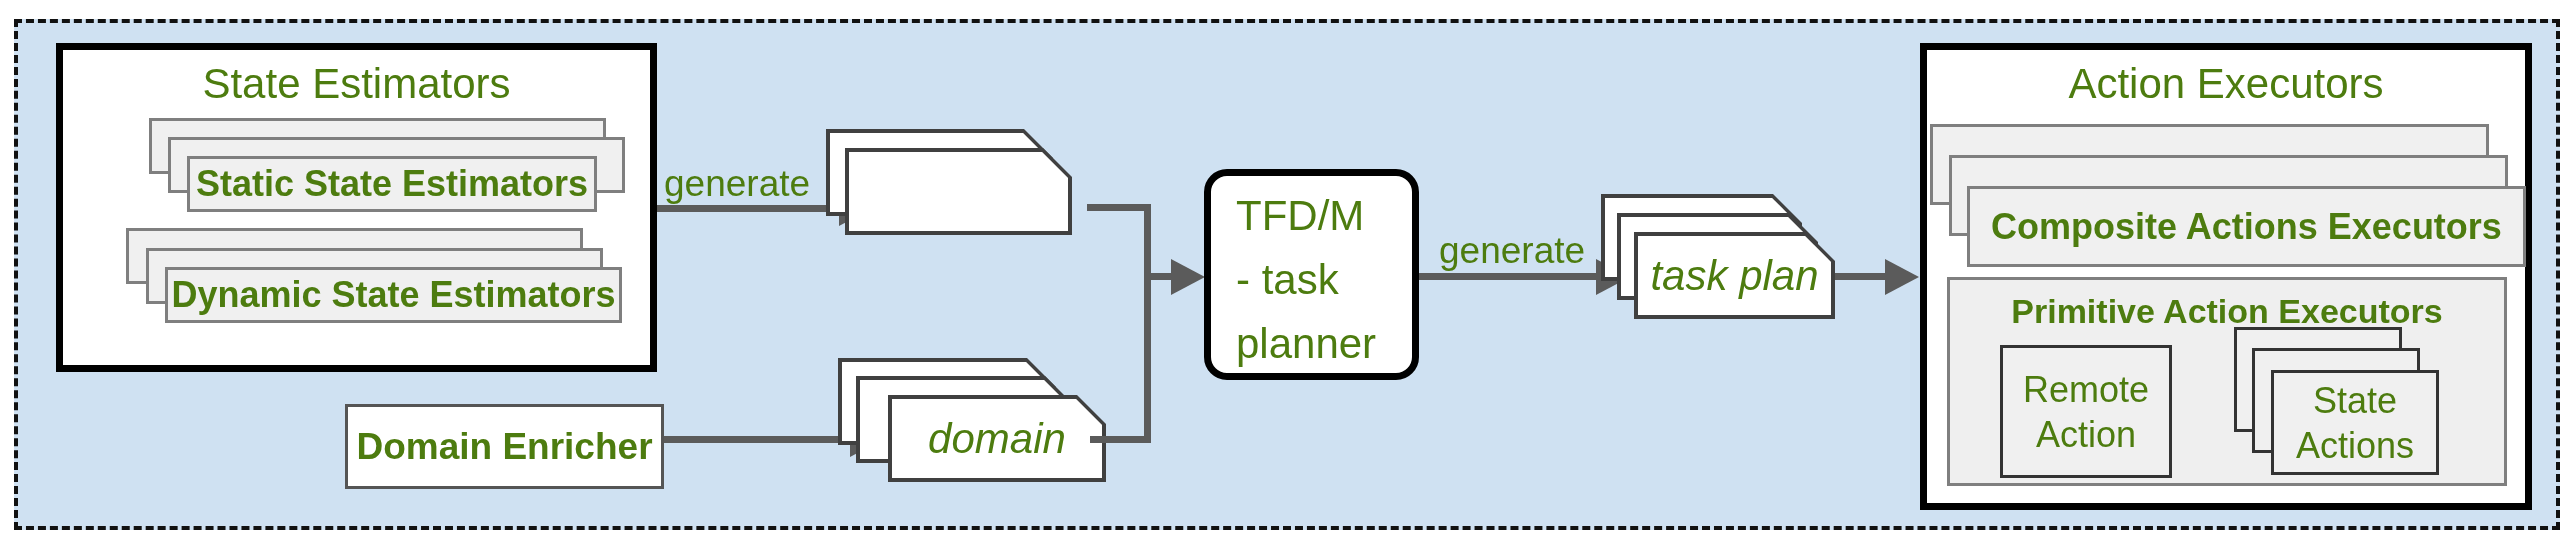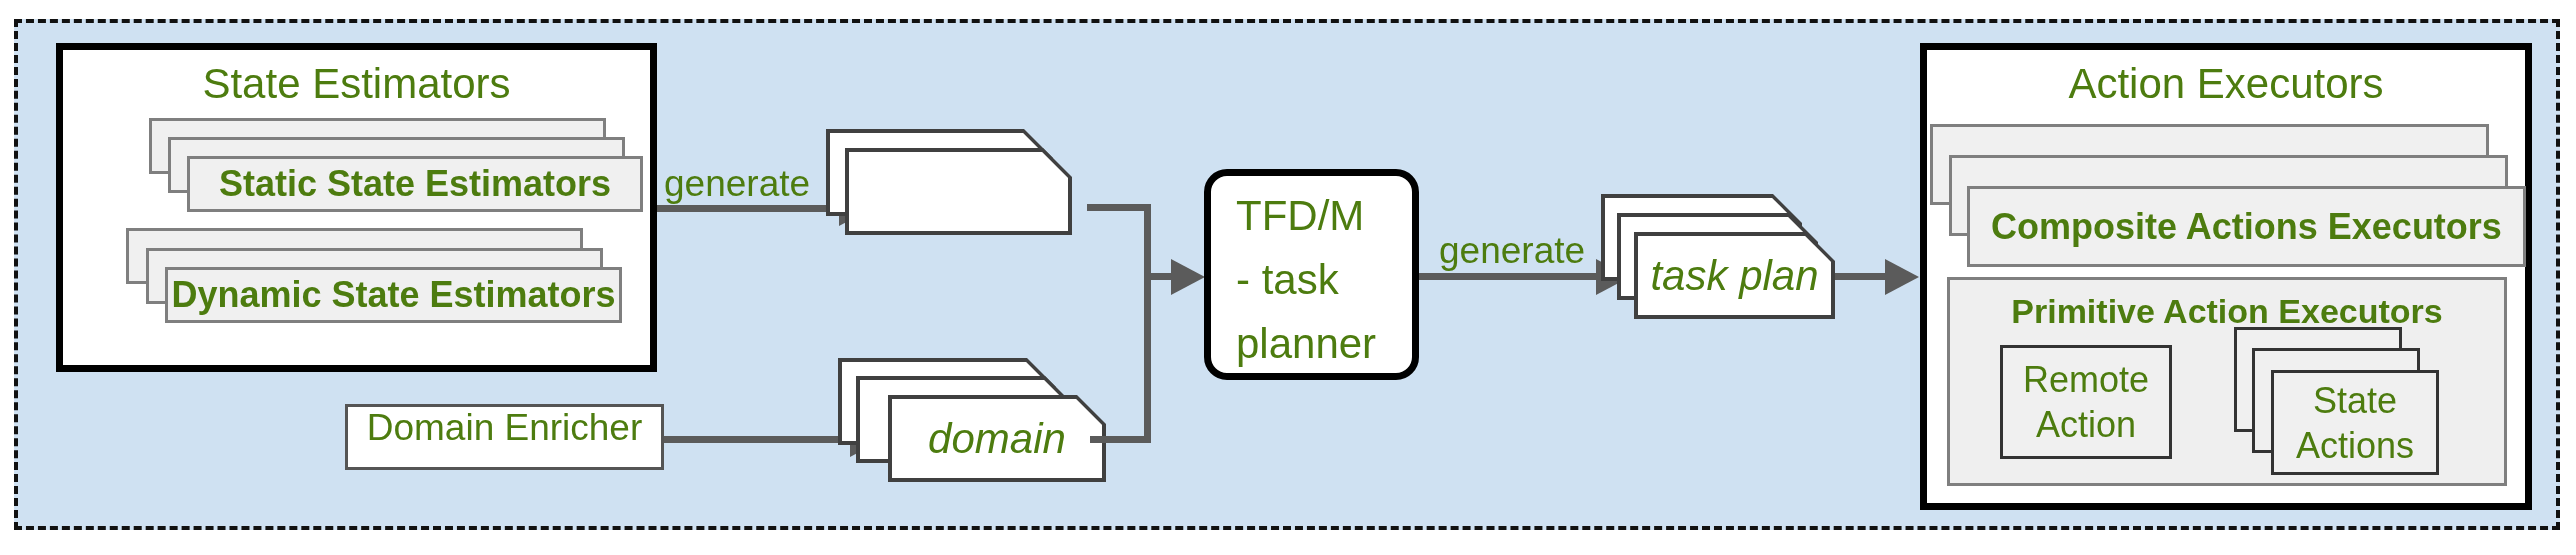--- a/index.html
+++ b/index.html
@@ -56,21 +56,21 @@
 <div id="canvas">
 
   <div id="panel" class="abs"></div>
 
   <div class="abs box-black" style="left:56px;top:43px;width:601px;height:329px;">
     <div class="box-title">State Estimators</div>
   </div>
 
   <div class="abs card-gray" style="left:149px;top:118px;width:457px;height:56px;"></div>
   <div class="abs card-gray" style="left:168px;top:137px;width:457px;height:56px;"></div>
-  <div class="abs card-gray bold-label" style="left:187px;top:156px;width:456px;height:56px;">
+  <div class="abs card-gray bold-label" style="left:187px;top:156px;width:410px;height:56px;">
     <span>Static State Estimators</span>
   </div>
 
   <div class="abs card-gray" style="left:126px;top:228px;width:457px;height:56px;"></div>
   <div class="abs card-gray" style="left:146px;top:248px;width:457px;height:56px;"></div>
   <div class="abs card-gray bold-label" style="left:165px;top:267px;width:457px;height:56px;align-items:center;">
     <span>Dynamic State Estimators</span>
   </div>
 
   <div class="abs edge-label" style="left:664px;top:164px;">generate</div>
@@ -79,23 +79,23 @@
 
   <div class="doc" style="left:826px;top:129px;width:227px;height:87px;">
     <div class="doc-outer"></div>
       <div class="doc-inner"></div>
   </div>
   <div class="doc" style="left:845px;top:148px;width:227px;height:87px;">
     <div class="doc-outer"></div>
       <div class="doc-inner"></div>
   </div>
 
-  <div class="abs" style="left:345px;top:404px;width:319px;height:66px;background:#ffffff;
-       border:3.9px solid #555555;box-sizing:border-box;display:flex;justify-content:center;
-       font-size:37px;">
+  <div class="abs" style="left:345px;top:404px;width:319px;height:85px;background:#ffffff;
+       border:3.9px solid #555555;box-sizing:border-box;display:flex;align-items:center;justify-content:center;
+       font-size:37px;font-weight:bold;">
     <span>Domain Enricher</span>
   </div>
   <div class="abs hline" style="left:664px;top:436px;width:190px;"></div>
   <div class="abs head-right" style="left:850px;top:421px;"></div>
 
   <div class="doc" style="left:838px;top:358px;width:218px;height:87px;">
     <div class="doc-outer"></div>
       <div class="doc-inner"></div>
   </div>
   <div class="doc" style="left:856px;top:376px;width:218px;height:87px;">
@@ -150,21 +150,21 @@
   <div class="abs card-gray" style="left:1930px;top:124px;width:559px;height:81px;"></div>
   <div class="abs card-gray" style="left:1949px;top:155px;width:559px;height:81px;"></div>
   <div class="abs card-gray bold-label" style="left:1967px;top:186px;width:559px;height:81px;">
     <span>Composite Actions Executors</span>
   </div>
 
   <div id="primitive-panel" class="abs" style="left:1947px;top:277px;width:560px;height:209px;">
     <div id="primitive-title">Primitive Action Executors</div>
   </div>
 
-  <div class="abs card-dark" style="left:2000px;top:345px;width:172px;height:114px;">
+  <div class="abs card-dark" style="left:2000px;top:345px;width:172px;height:133px;">
     <span>Remote Action</span>
   </div>
 
   <div class="abs card-dark" style="left:2234px;top:327px;width:168px;height:105px;"></div>
   <div class="abs card-dark" style="left:2252px;top:348px;width:168px;height:105px;"></div>
   <div class="abs card-dark" style="left:2271px;top:370px;width:168px;height:105px;">
     <span>State Actions</span>
   </div>
 
 </div>

